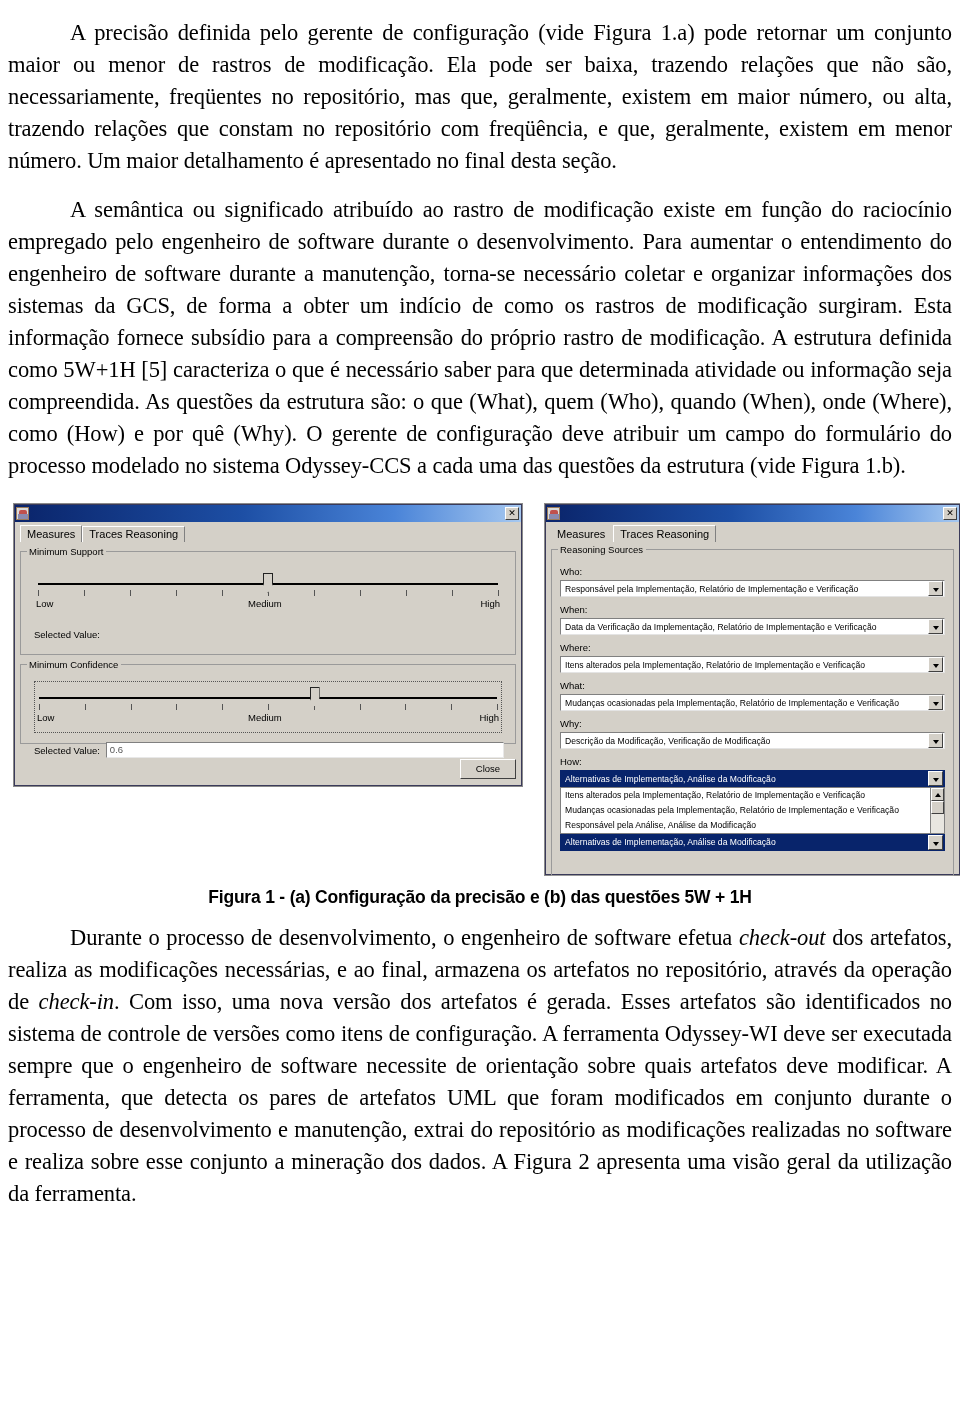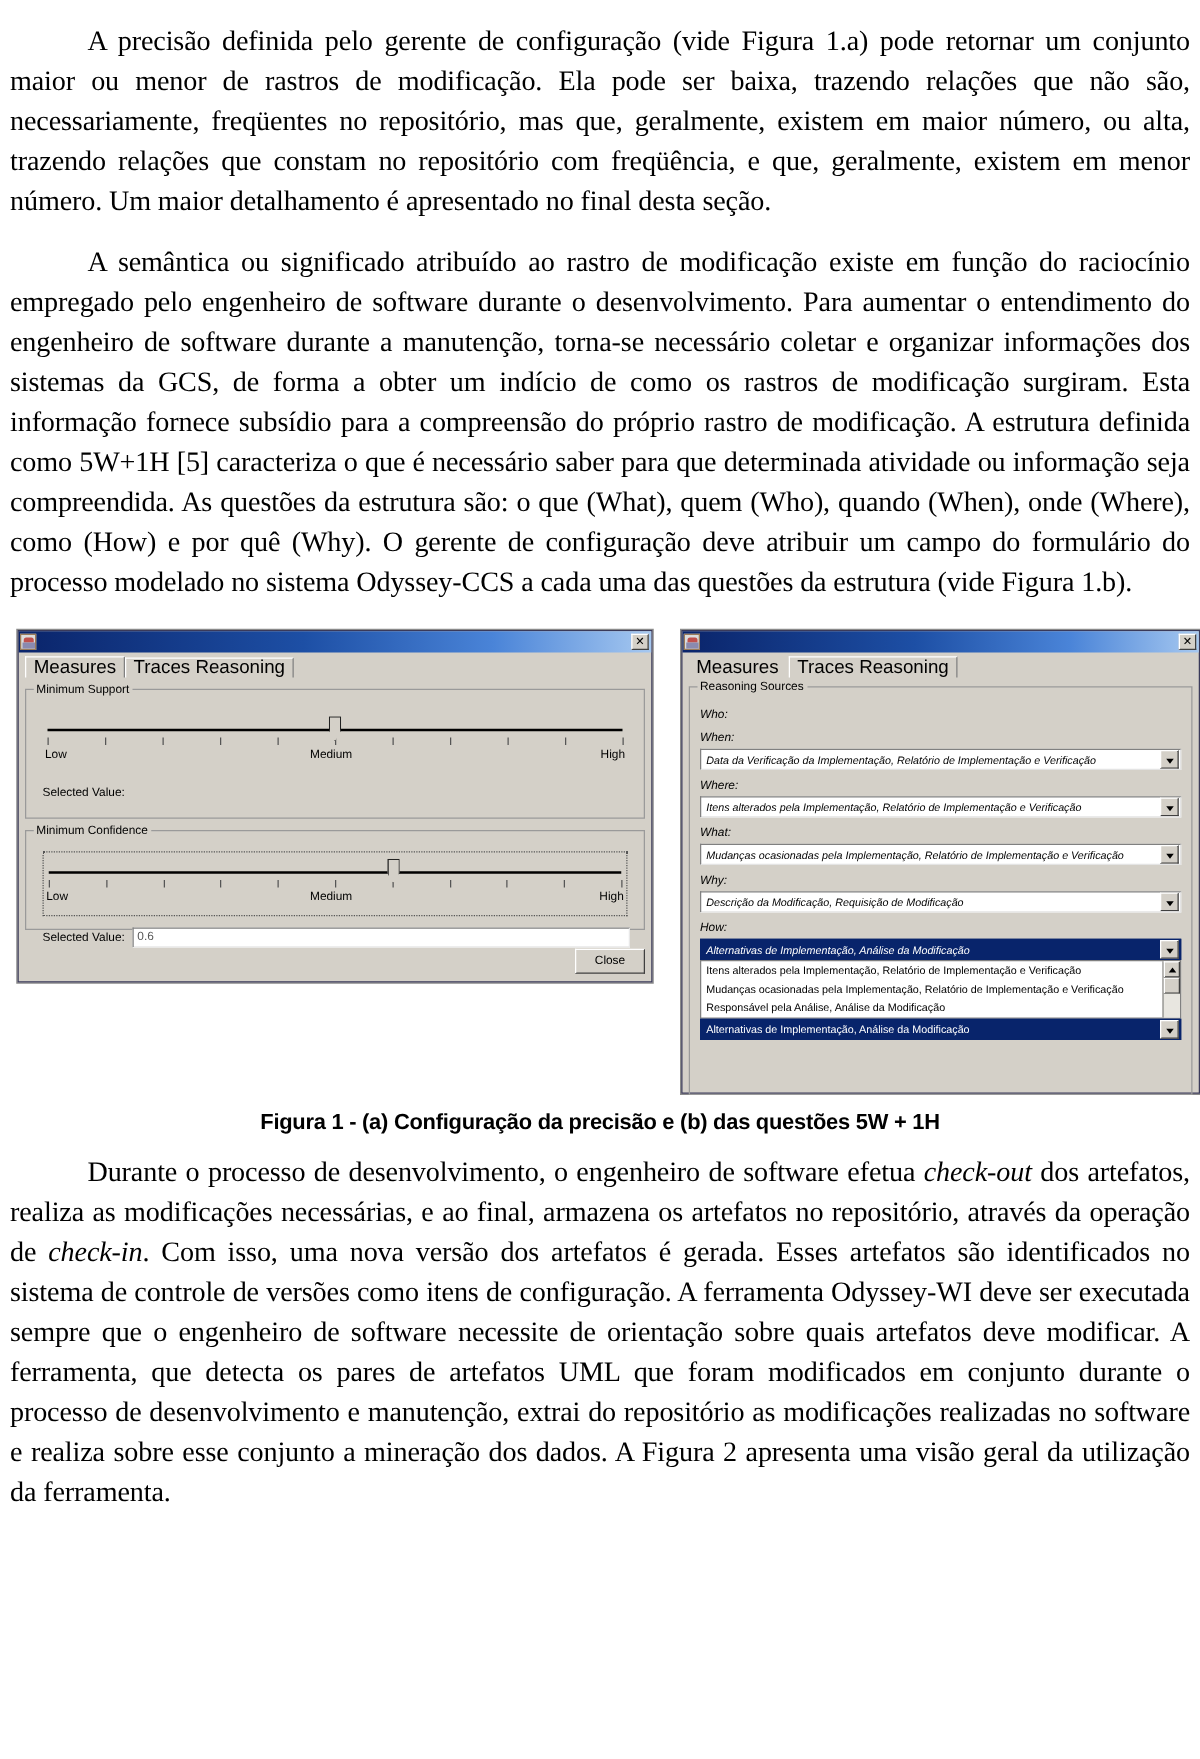--- a/index.html
+++ b/index.html
@@ -76,21 +76,21 @@
     color:#000;
   }
 
   
   .tabstrip {
     height:18px; display:flex; align-items:flex-end;
     padding-left:5px; margin-top:2px;
     position:relative;
   }
   .tab {
-    font-size:15px;
+    font-size:11px;
     padding:1px 6px 2px 6px;
     line-height:12px;
     background:#d4d0c8;
     border-left:1px solid #fff;
     border-top:1px solid #fff;
     border-right:1px solid #808080;
     position:relative;
     white-space:nowrap;
   }
   .tab.sel {
@@ -169,21 +169,21 @@
   }
   .btn {
     min-width:56px; height:20px;
     background:#d4d0c8;
     border-top:1px solid #fff; border-left:1px solid #fff;
     border-right:1px solid #404040; border-bottom:1px solid #404040;
     font-size:9.5px; line-height:17px; text-align:center;
   }
 
   
-  .field { margin:6px 3px 0 3px;font-style:italic; }
+  .field { margin:6px 3px 0 3px; }
   .field .flabel { font-size:9.5px; line-height:13px; margin-bottom:2px; }
   .combo {
     position:relative;
     height:17px;
     background:#fff;
     border:1px solid #808080;
     border-right-color:#e4e4e4; border-bottom-color:#e4e4e4;
     display:flex; align-items:center;
     overflow:hidden;
   }
@@ -392,20 +392,24 @@
         <div class="tab plain">Measures</div>
         <div class="tab sel">Traces Reasoning</div>
       </div>
 
       <div class="dlg-body">
         <div class="group" style="height:327px; margin-top:7px; padding:9px 5px 5px 5px;">
           <div class="legend">Reasoning Sources</div>
 
           <div class="field">
             <div class="flabel">Who:</div>
+            <div class="combo">
+              <div class="ctext">Responsável pela Implementação, Relatório de Implementação e Verificação</div>
+              <div class="arrow"></div>
+            </div>
           </div>
 
           <div class="field">
             <div class="flabel">When:</div>
             <div class="combo">
               <div class="ctext">Data da Verificação da Implementação, Relatório de Implementação e Verificação</div>
               <div class="arrow"></div>
             </div>
           </div>
 
@@ -421,21 +425,21 @@
             <div class="flabel">What:</div>
             <div class="combo">
               <div class="ctext">Mudanças ocasionadas pela Implementação, Relatório de Implementação e Verificação</div>
               <div class="arrow"></div>
             </div>
           </div>
 
           <div class="field">
             <div class="flabel">Why:</div>
             <div class="combo">
-              <div class="ctext">Descrição da Modificação, Requisição de Modificação</div>
+              <div class="ctext">Descrição da Modificação, Verificação de Modificação</div>
               <div class="arrow"></div>
             </div>
           </div>
 
           <div class="field">
             <div class="flabel">How:</div>
             <div class="combo open-sel">
               <div class="ctext">Alternativas de Implementação, Análise da Modificação</div>
               <div class="arrow"></div>
             </div>

